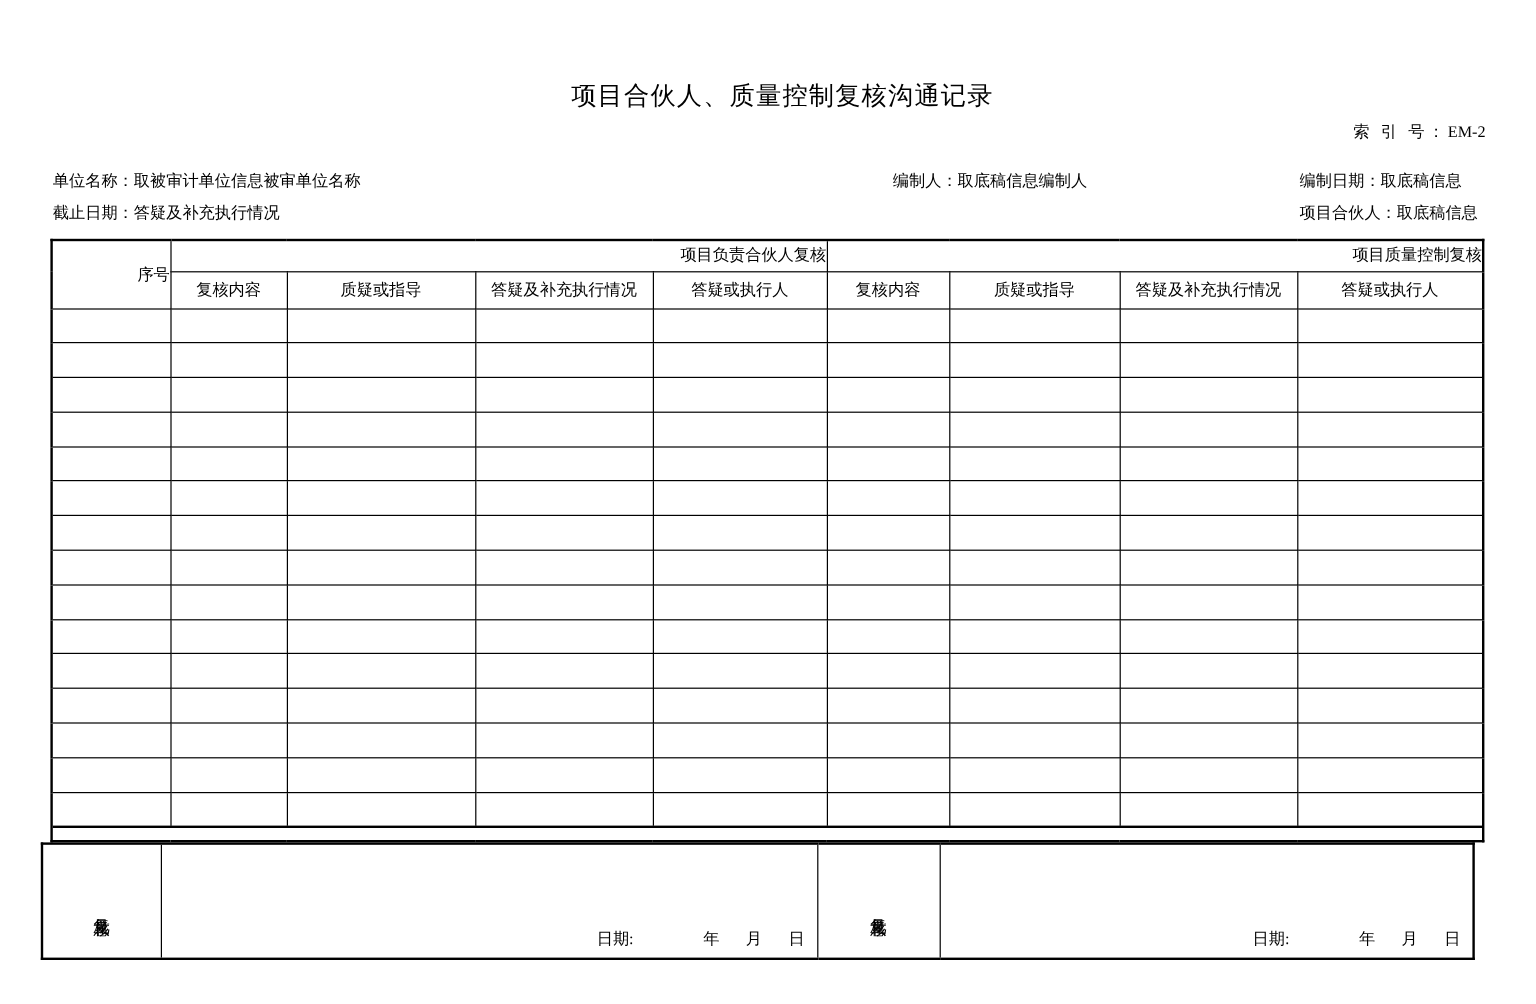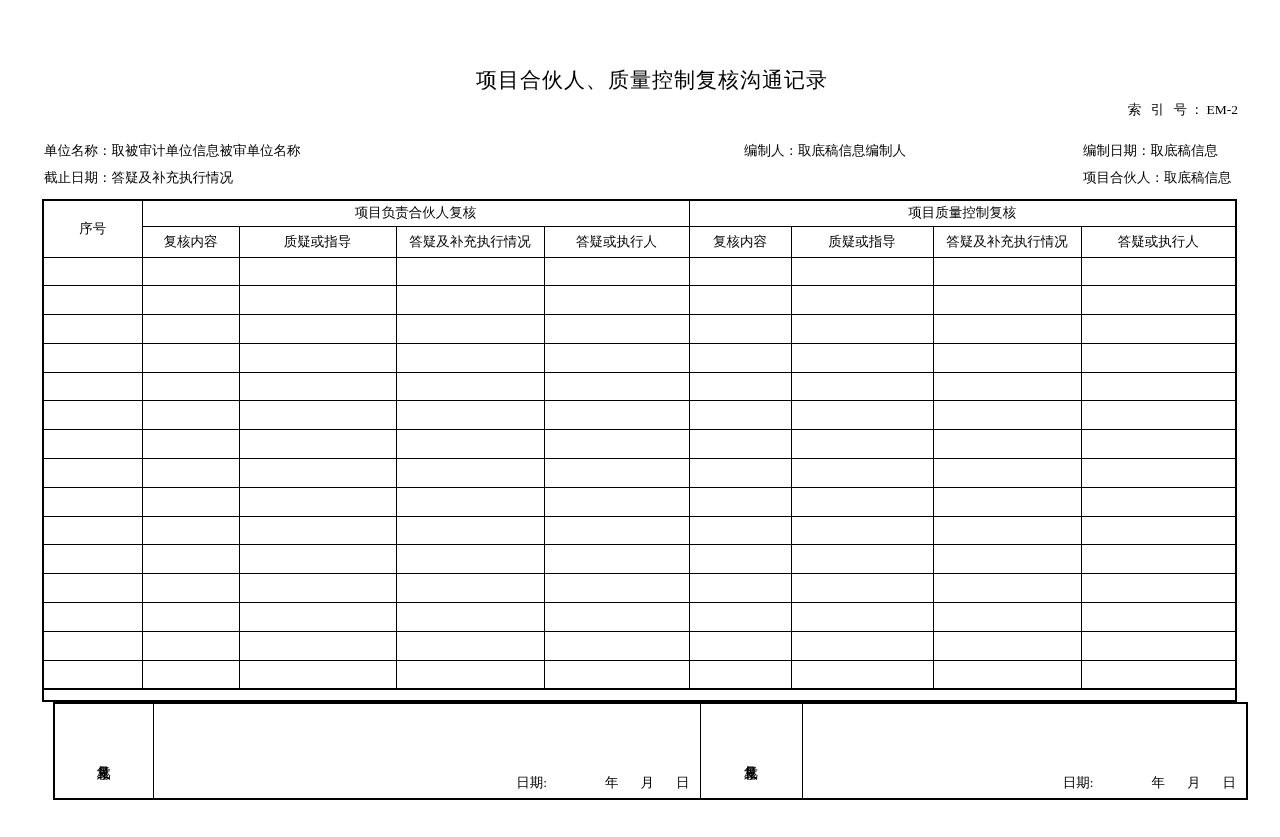--- a/index.html
+++ b/index.html
@@ -57,21 +57,21 @@
     table-layout: fixed;
   }
   #grid-table td, #grid-table th {
     border: 1px solid #000000;
     padding: 0;
     font-weight: normal;
     font-size: 13.5px;
     text-align: center;
     vertical-align: middle;
   }
-  #grid-table .outer-top    { border-top-width: 2px; }
+  #grid-table .outer-top    { border-top-width: 2px; text-align: right; }
   #grid-table .outer-left   { border-left-width: 2px; }
   #grid-table .outer-right  { border-right-width: 2px; }
 
   .hdr-group { height: 26px; }
   .hdr-sub   { height: 31px; }
   .body-row td { height: 28.8px; }
 
   
   .grp-div-left  { border-right-width: 2px; }
 
@@ -80,21 +80,21 @@
     height: 12px;
     border-left-width: 2px;
     border-right-width: 2px;
     border-top-width: 2px;
     border-bottom-width: 2px;
   }
 
   
   #footer-table {
     position: absolute;
-    top: 702px; left: 53px;
+    top: 702px; left: 34px;
     width: 1193px;
     border-collapse: collapse;
     table-layout: fixed;
   }
   #footer-table td {
     border: 1px solid #000000;
     padding: 0;
     font-size: 13.5px;
     vertical-align: middle;
   }

